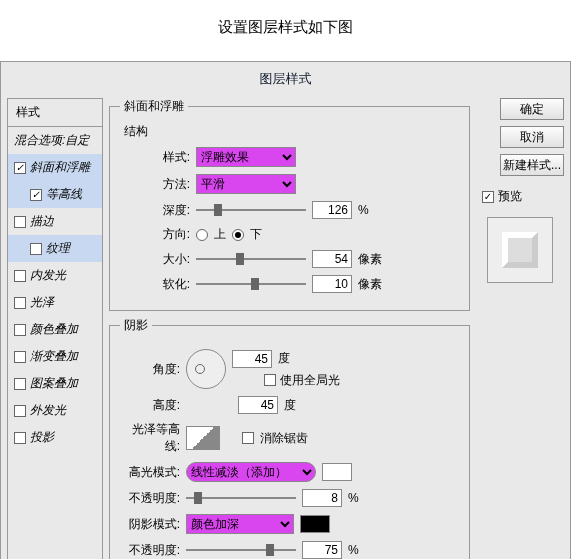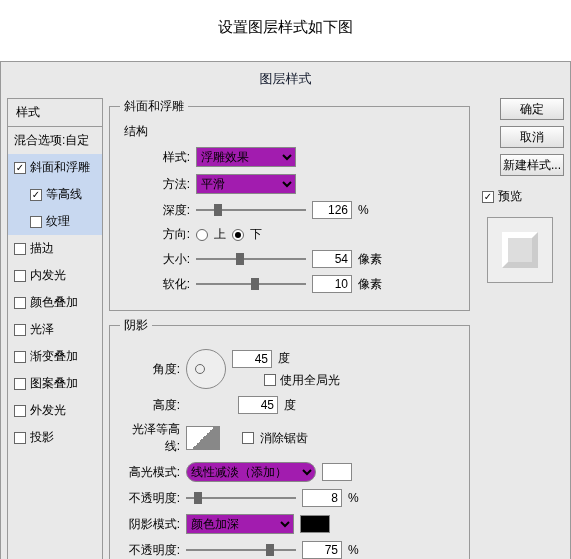--- a/index.html
+++ b/index.html
@@ -3,33 +3,33 @@
 <meta charset="utf-8">
 <style>
 *{box-sizing:border-box;margin:0;padding:0;font-family:"SimSun","宋体",sans-serif;font-size:12px;}
 body{background:#fff;}
 .page-title{text-align:center;padding:18px 0 24px;font-size:15px;}
 .dialog{background:#e9e9e9;border:1px solid #999;width:571px;}
 .dlg-title{text-align:center;padding:8px 0;font-size:13px;color:#0f172a;}
 .dlg-body{display:flex;padding:2px 6px 8px;gap:6px;}
 .col-left{width:96px;border:1px solid #999;background:#e9e9e9;}
 .style-hdr{border-bottom:1px solid #999;padding:5px 8px;}
-.style-row{padding:5px 6px;display:flex;align-items:center;gap:4px;border-bottom:0;}
+.style-row{padding:5px 6px;display:flex;align-items:center;gap:4px;border-bottom:0;font-style:italic;}
 .style-row.blend{border-bottom:0;}
 .style-row.sel{background:#c8d8f0;}
 .style-row.sub{padding-left:22px;}
 .cb{width:12px;height:12px;border:1px solid #666;background:#fff;display:inline-flex;align-items:center;justify-content:center;font-size:10px;line-height:1;}
 .cb.checked::after{content:"✓";color:#000;}
 .col-mid{flex:1;}
 fieldset{border:1px solid #999;padding:8px 10px 10px;margin-bottom:6px;}
 legend{padding:0 4px;}
 .row{display:flex;align-items:center;gap:6px;margin:7px 0;}
 .lbl{width:70px;text-align:right;}
 .lbl2{width:60px;text-align:right;}
-select{width:100px;height:20px;border:1px solid #888;background:#a21caf;font-size:12px;}
+select{width:100px;height:20px;border:1px solid #888;background:#d946ef;font-size:12px;}
 .slider{flex:0 0 110px;height:18px;position:relative;}
 .slider::before{content:"";position:absolute;left:0;right:0;top:8px;height:2px;background:#888;}
 .slider .knob{position:absolute;top:3px;width:8px;height:12px;background:#666;}
 .num{width:40px;height:18px;border:1px solid #888;background:#fff;text-align:right;padding:0 3px;}
 .radio{width:12px;height:12px;border:1px solid #666;border-radius:50%;background:#fff;display:inline-flex;align-items:center;justify-content:center;}
 .radio.on::after{content:"";width:6px;height:6px;background:#000;border-radius:50%;}
 .angle-ball{width:40px;height:40px;border:1px solid #888;border-radius:50%;background:#eee;position:relative;}
 .angle-ball::after{content:"";position:absolute;width:8px;height:8px;border:1px solid #666;border-radius:50%;left:8px;top:14px;}
 .contour{width:34px;height:24px;border:1px solid #888;background:linear-gradient(135deg,#fff 50%,#888 50%);}
 .swatch{width:30px;height:18px;border:1px solid #888;background:#fff;}
@@ -53,39 +53,39 @@
       <div class="style-row blend">混合选项:自定</div>
       <div id="style-items">
           <div class="style-row sel">
             <span class="cb checked"></span>
             <span>斜面和浮雕</span>
           </div>
           <div class="style-row sub sel">
             <span class="cb checked"></span>
             <span>等高线</span>
           </div>
+          <div class="style-row">
+            <span class="cb"></span>
+            <span>描边</span>
+          </div>
           <div class="style-row sub sel">
             <span class="cb"></span>
             <span>纹理</span>
           </div>
           <div class="style-row">
             <span class="cb"></span>
-            <span>描边</span>
-          </div>
-          <div class="style-row">
-            <span class="cb"></span>
             <span>内发光</span>
           </div>
           <div class="style-row">
             <span class="cb"></span>
+            <span>光泽</span>
+          </div>
+          <div class="style-row">
+            <span class="cb"></span>
             <span>颜色叠加</span>
-          </div>
-          <div class="style-row">
-            <span class="cb"></span>
-            <span>光泽</span>
           </div>
           <div class="style-row">
             <span class="cb"></span>
             <span>渐变叠加</span>
           </div>
           <div class="style-row">
             <span class="cb"></span>
             <span>图案叠加</span>
           </div>
           <div class="style-row">

